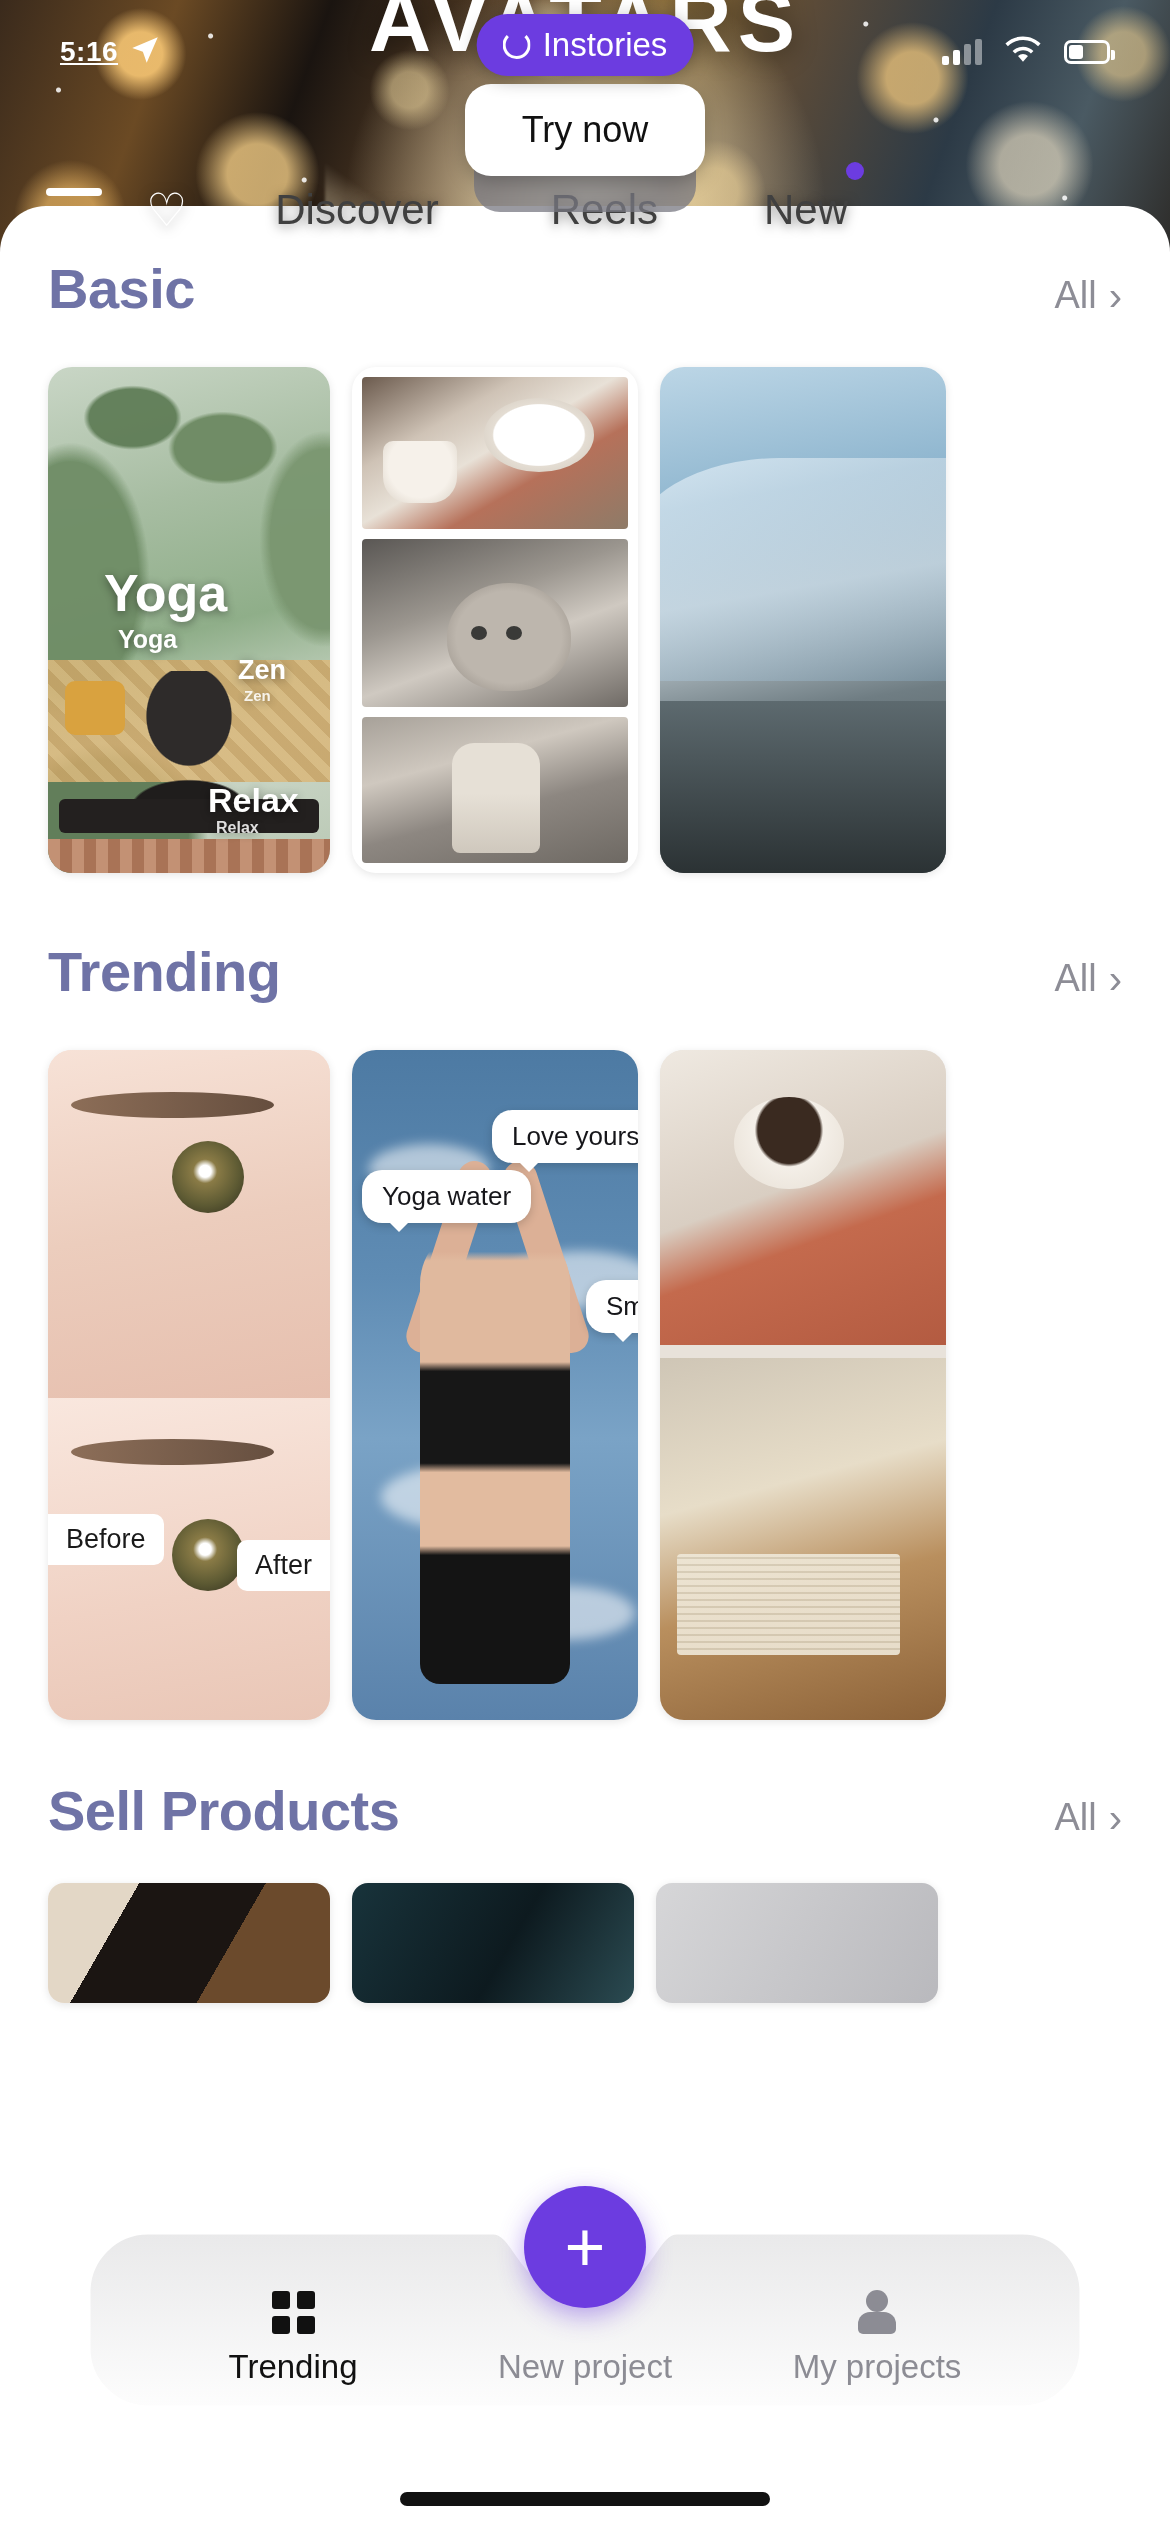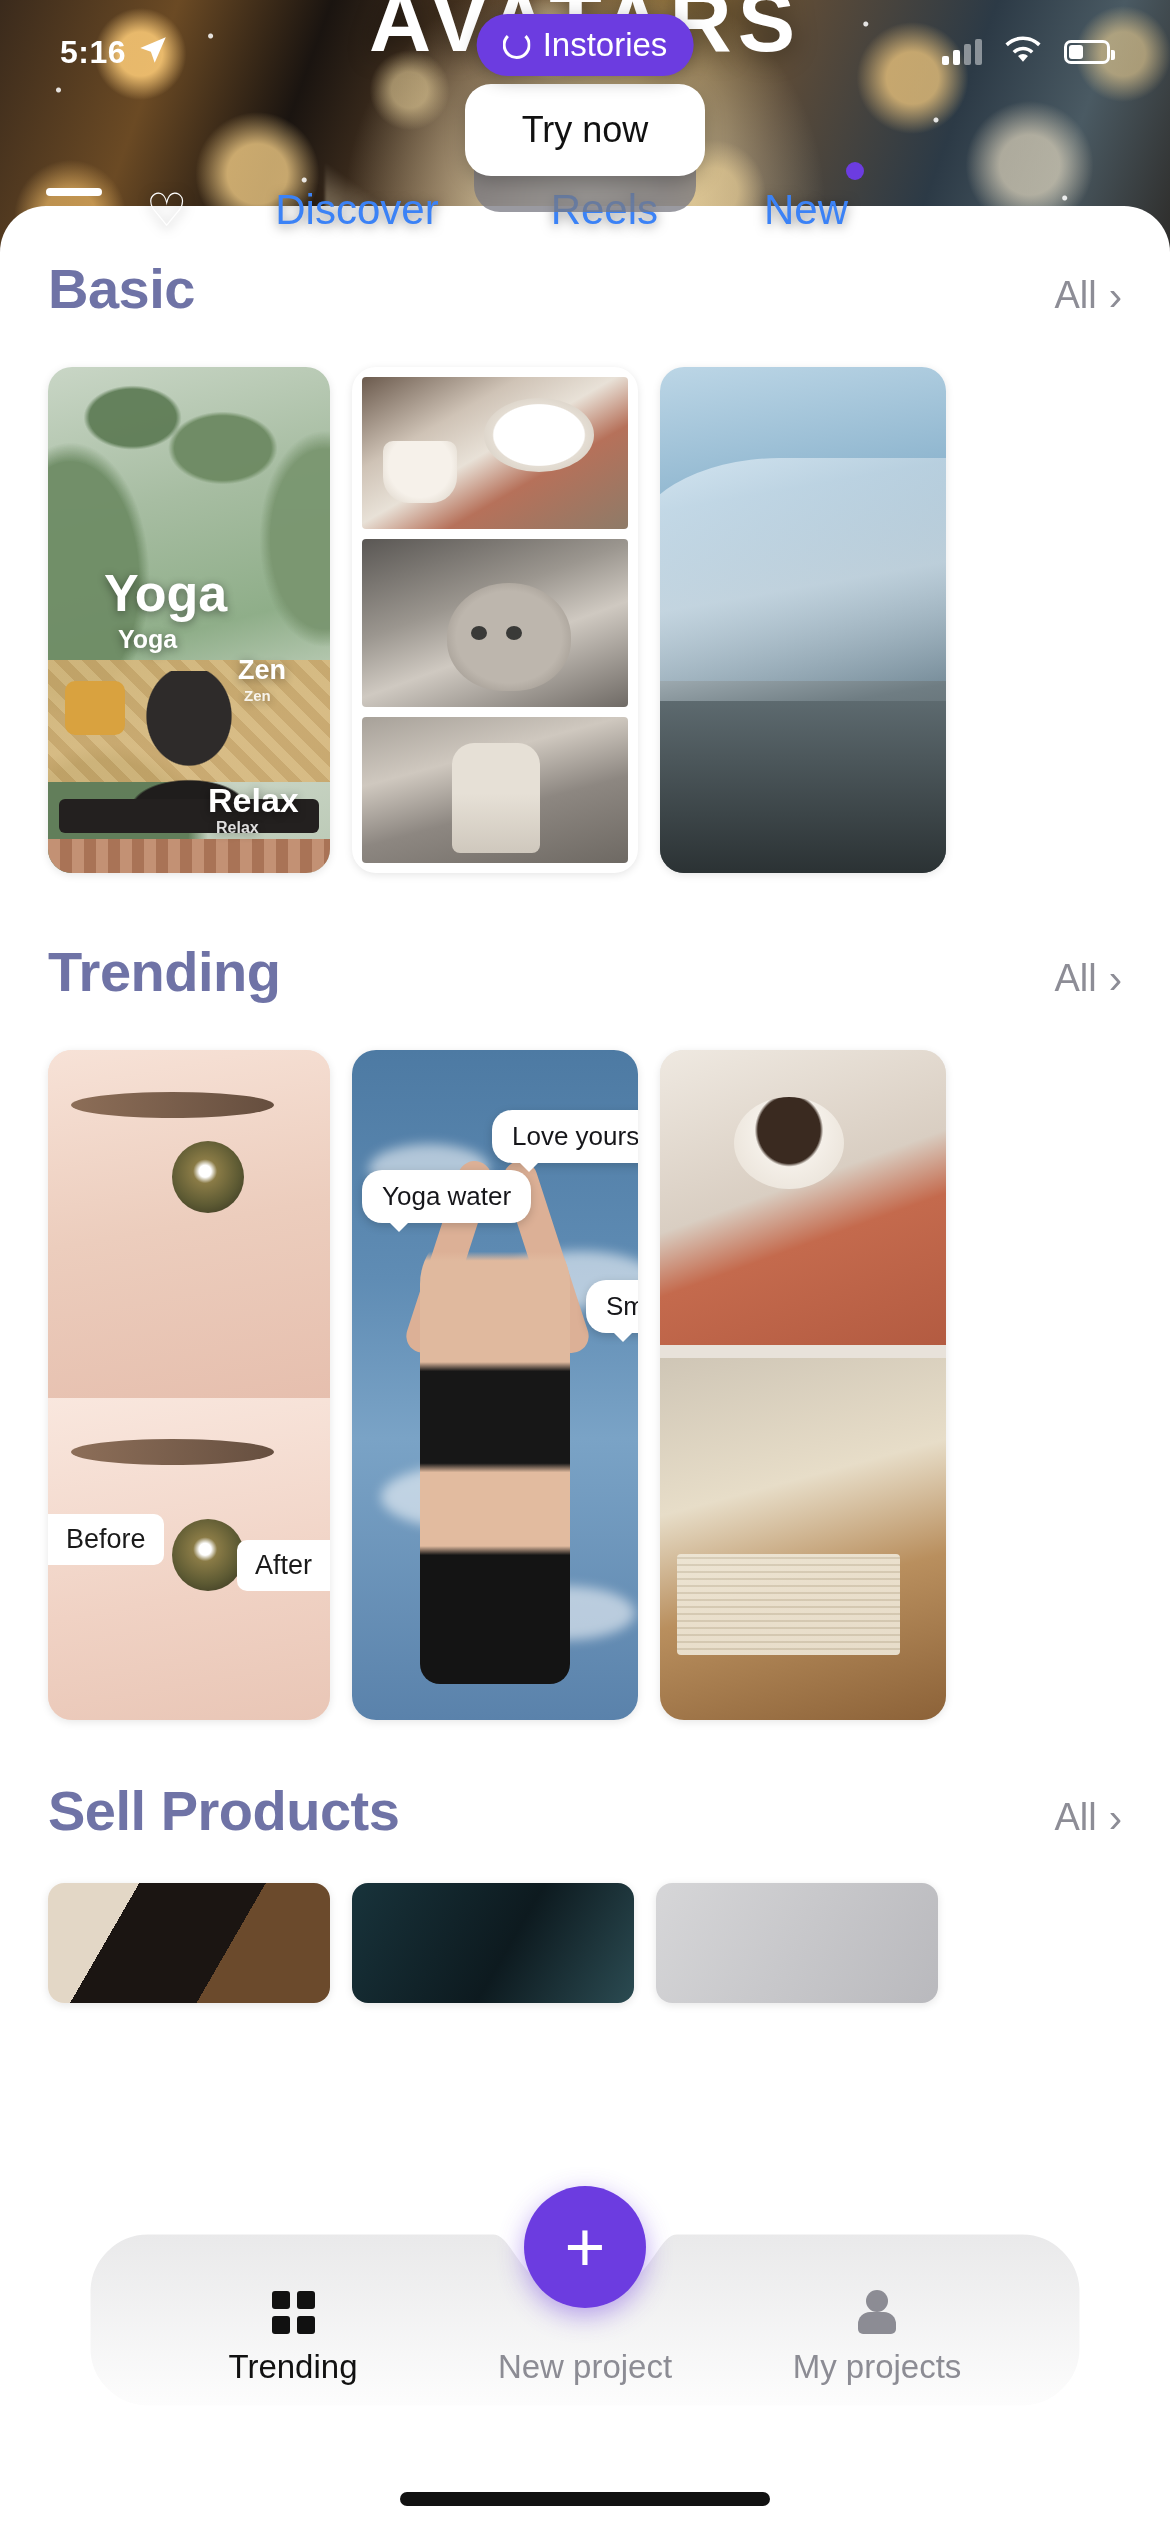--- a/index.html
+++ b/index.html
@@ -64,21 +64,21 @@
     white-space:nowrap;
   }
 
   
   #statusbar{
     position:absolute; left:0; top:22px; width:1170px; height:60px;
     display:flex; align-items:center; justify-content:space-between;
     padding:0 60px; color:#fff; z-index:30;
   }
   #status-left{ display:flex; align-items:center; gap:10px; }
-  #clock{ font-size:32px; font-weight:600; letter-spacing:.5px; }
+  #clock{ font-size:28px; font-weight:600; letter-spacing:.5px;text-decoration:underline; }
   #status-right{ display:flex; align-items:center; gap:22px; }
   .bars{ display:flex; align-items:flex-end; gap:4px; height:26px; }
   .bars i{ display:block; width:7px; background:#fff; border-radius:2px; }
   .bars i:nth-child(1){ height:9px;}
   .bars i:nth-child(2){ height:15px;}
   .bars i:nth-child(3){ height:21px; background:rgba(255,255,255,.45);}
   .bars i:nth-child(4){ height:26px; background:rgba(255,255,255,.45);}
   .batt{ width:46px; height:24px; border:3px solid #fff; border-radius:7px; position:relative; }
   .batt:after{ content:""; position:absolute; right:-8px; top:7px; width:4px; height:10px;
                background:#fff; border-radius:0 2px 2px 0;}
@@ -111,21 +111,21 @@
     border-radius:0 0 26px 26px; z-index:38;
   }
 
   
   #topnav{
     position:absolute; left:0; top:170px; width:1170px; height:80px;
     display:flex; align-items:center; color:#fff; z-index:20;
     padding:0 46px;
   }
   #topnav .navlink{
-    font-size:42px; color:#3b82f6; cursor:pointer; position:relative;
+    font-size:42px; color:#404040; cursor:pointer; position:relative;
     text-shadow:0 2px 12px rgba(0,0,0,.5);
   }
   #hamburger{ width:56px; height:44px; display:flex; flex-direction:column; justify-content:space-between; cursor:pointer;}
   #hamburger i{ display:block; height:8px; background:#fff; border-radius:4px; }
   #hamburger i:nth-child(1){ width:56px;}
   #hamburger i:nth-child(2){ width:40px;}
   #hamburger i:nth-child(3){ width:28px;}
   #heart-icon{ margin-left:44px; font-size:46px; line-height:1; cursor:pointer;
                text-shadow:0 2px 12px rgba(0,0,0,.5); }
   #nav-discover{ margin-left:88px; }

